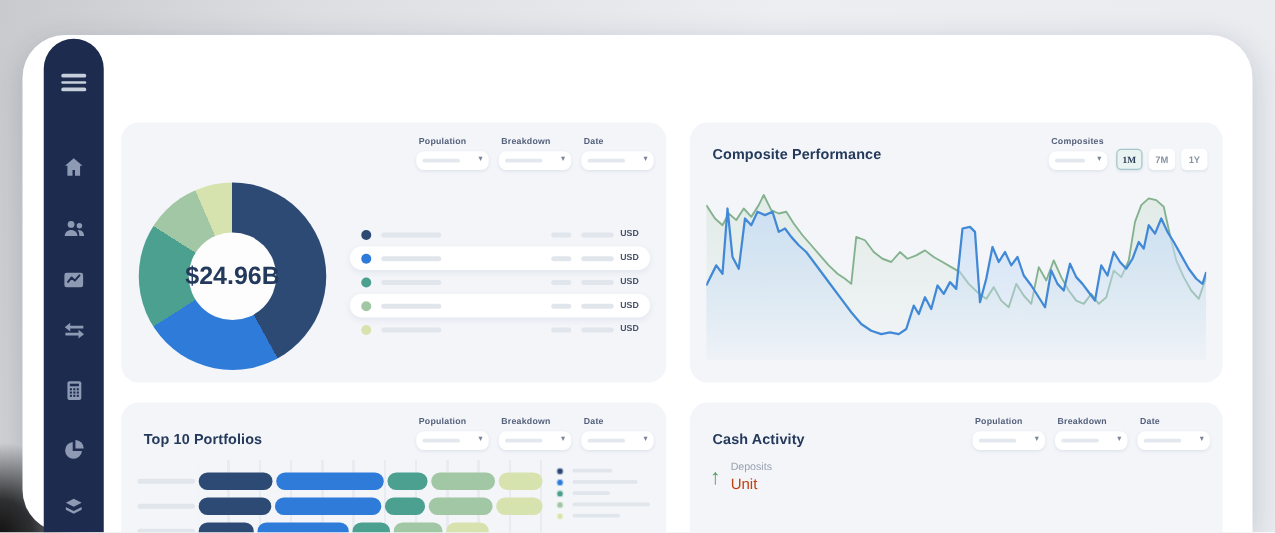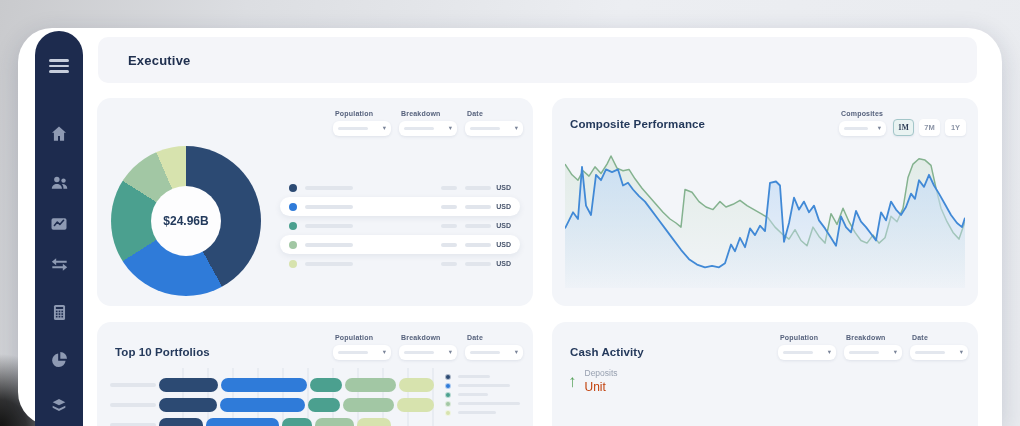--- a/index.html
+++ b/index.html
@@ -60,21 +60,21 @@
   .sk { background:#e1e5ec; border-radius:3px; height:4px; }
 
   
   .donut-wrap { position:absolute; left:14px; top:48px; width:150px; height:150px; }
   .donut { width:150px; height:150px; border-radius:50%; }
   .donut-hole {
     position:absolute; left:50%; top:50%; width:70px; height:70px; margin:-35px 0 0 -35px;
     background:#fdfdfe; border-radius:50%; display:flex; align-items:center; justify-content:center;
   }
   .donut-center { position:absolute; left:0; top:0; width:150px; height:150px; display:flex; align-items:center; justify-content:center; }
-  .donut-center span { font-size:12px; font-weight:700; color:#233a5c; }
+  .donut-center span { font-size:20px; font-weight:700; color:#233a5c; }
   .aum-legend { position:absolute; left:183px; top:80px; width:240px; }
   .legend-row { display:flex; align-items:center; height:19px; padding:0 9px; border-radius:11px; }
   .legend-row.elevated { background:#fff; box-shadow:0 2px 6px rgba(30,50,90,.08); }
   .lg-dot { width:8px; height:8px; border-radius:50%; flex:0 0 auto; margin-right:8px; }
   .lg-name { width:48px; }
   .lg-spacer { flex:1; }
   .lg-short { width:16px; margin-right:8px; }
   .lg-long { width:26px; margin-right:5px; }
   .lg-usd { font-size:7px; font-weight:700; color:#46536b; }
 
@@ -184,23 +184,20 @@
       </div>
       <div style="height:12px"></div>
       <div class="sb-item">
         <svg width="20" height="20" viewBox="0 0 24 24" fill="#8E9AB3">
             <path d="M12 3.6 19.6 7.4 12 11.2 4.4 7.4z"></path>
             <path d="M4.4 11.6 12 15.4l7.6-3.8v2.6L12 18 4.4 14.2z"></path>
           </svg>
       </div>
     </nav>
 
-    <header class="header">
-      <div class="header-title">Executive</div>
-    </header>
 
     <section class="card card-aum">
       <div class="filters">
           <div class="filter">
             <div class="filter-label">Population</div>
             <div class="select">
               <span class="sel-line"></span>
               <span class="caret">▾</span>
             </div>
           </div>

